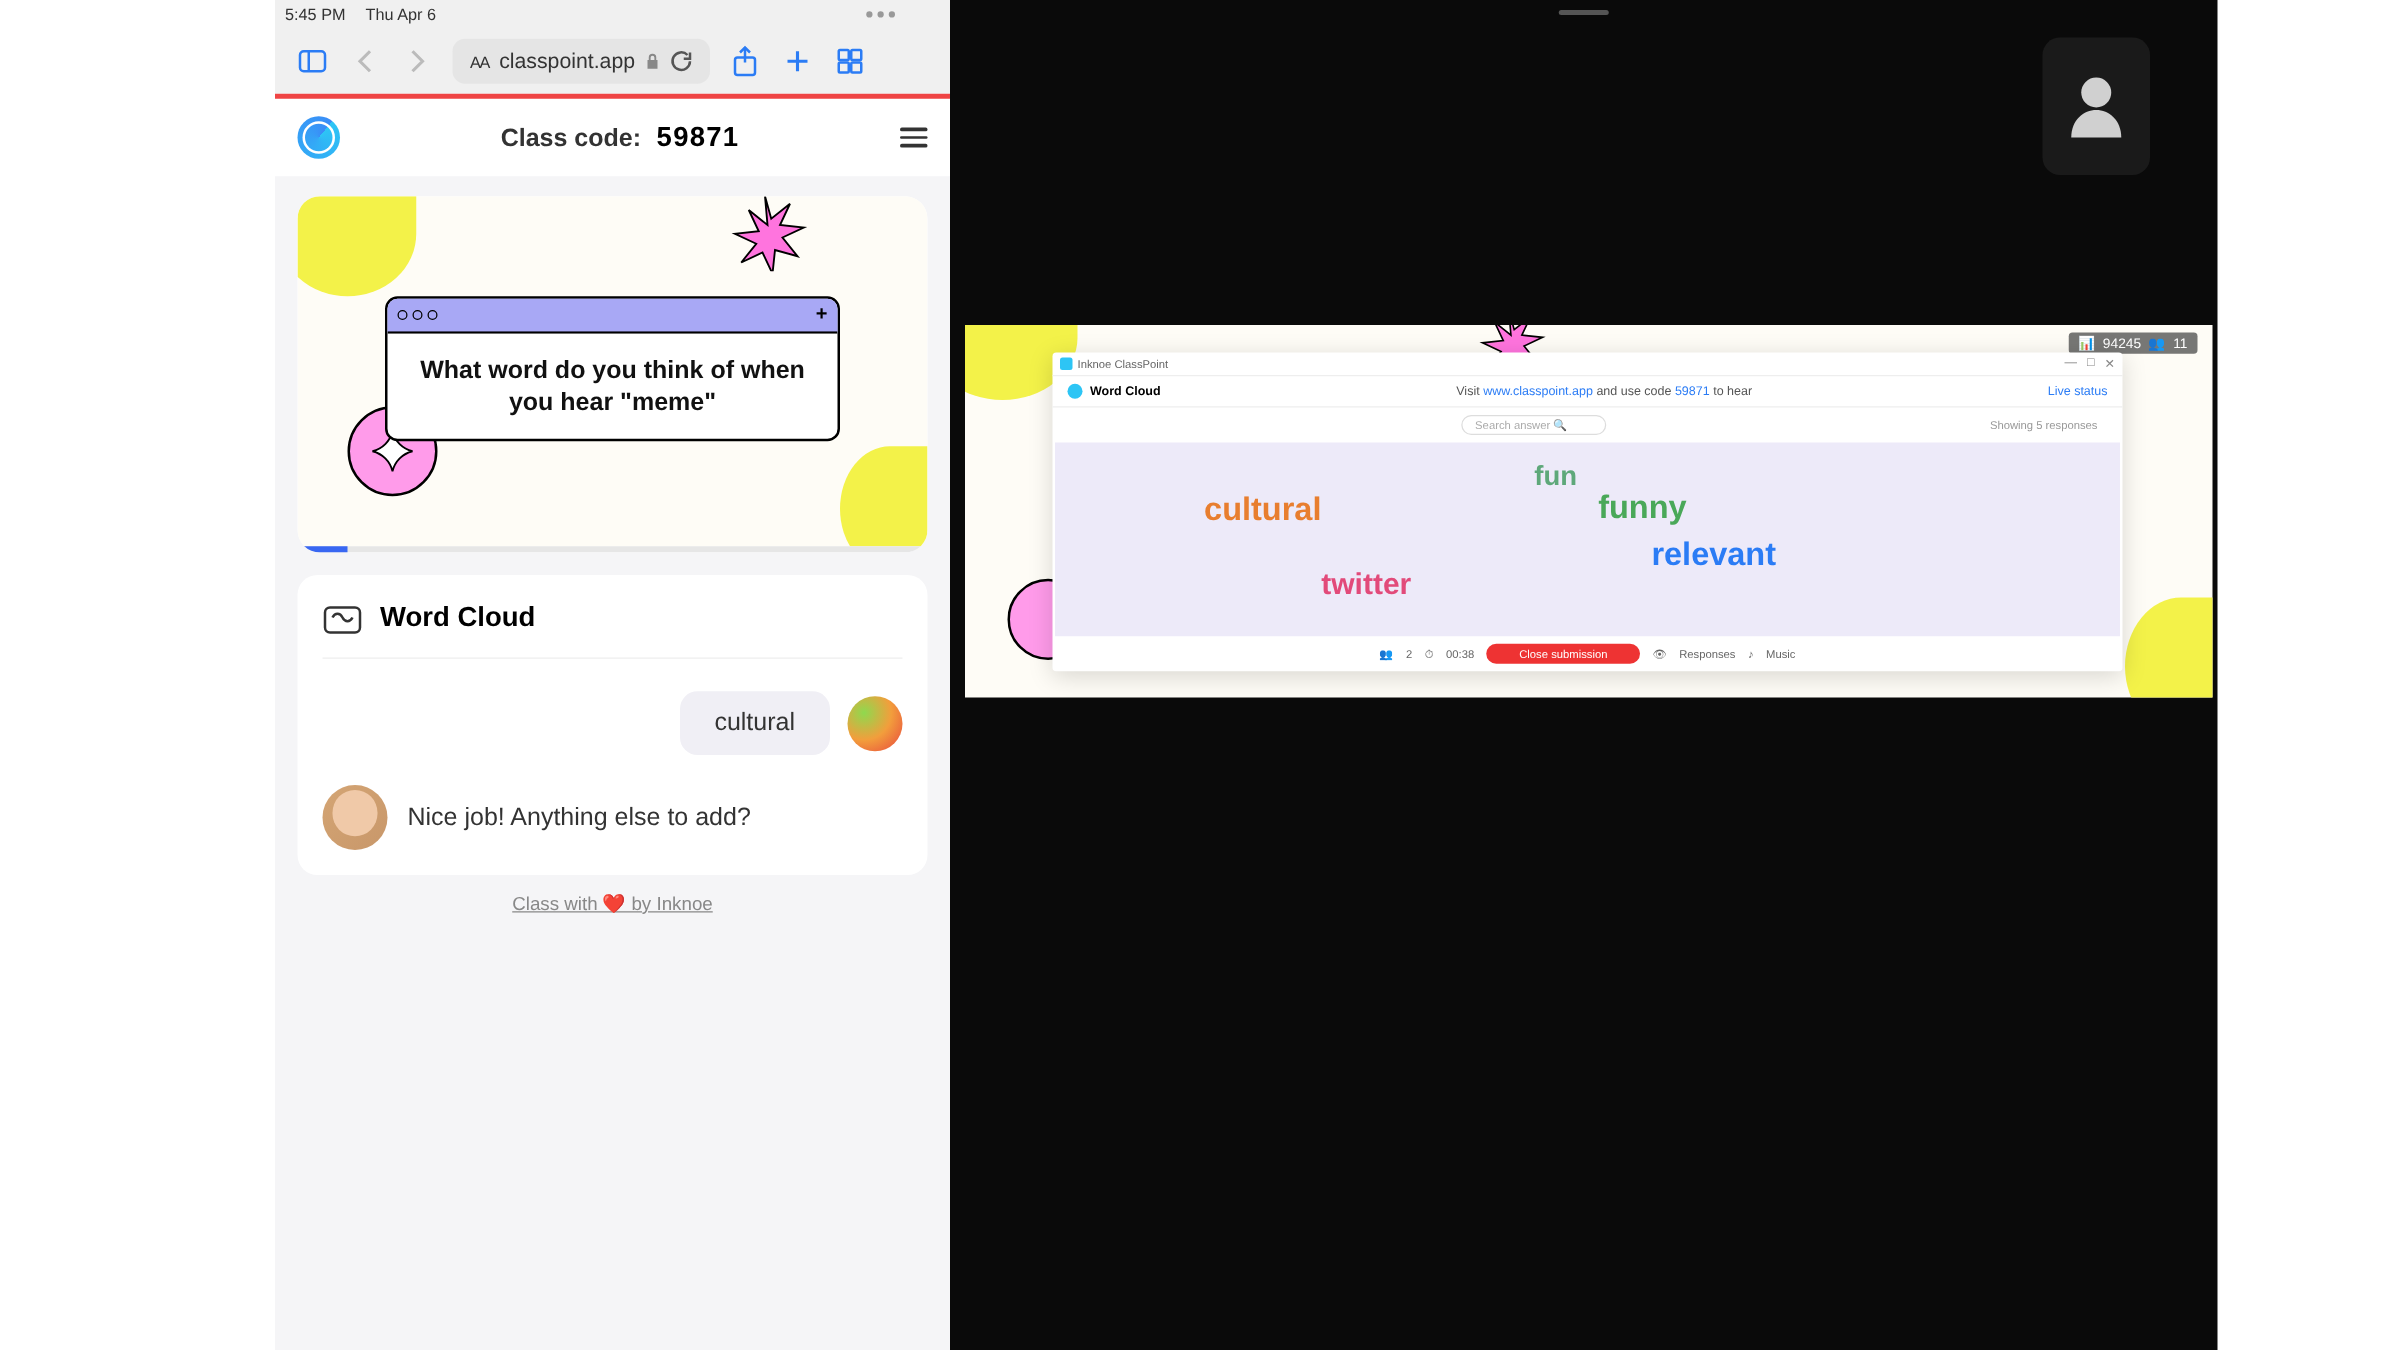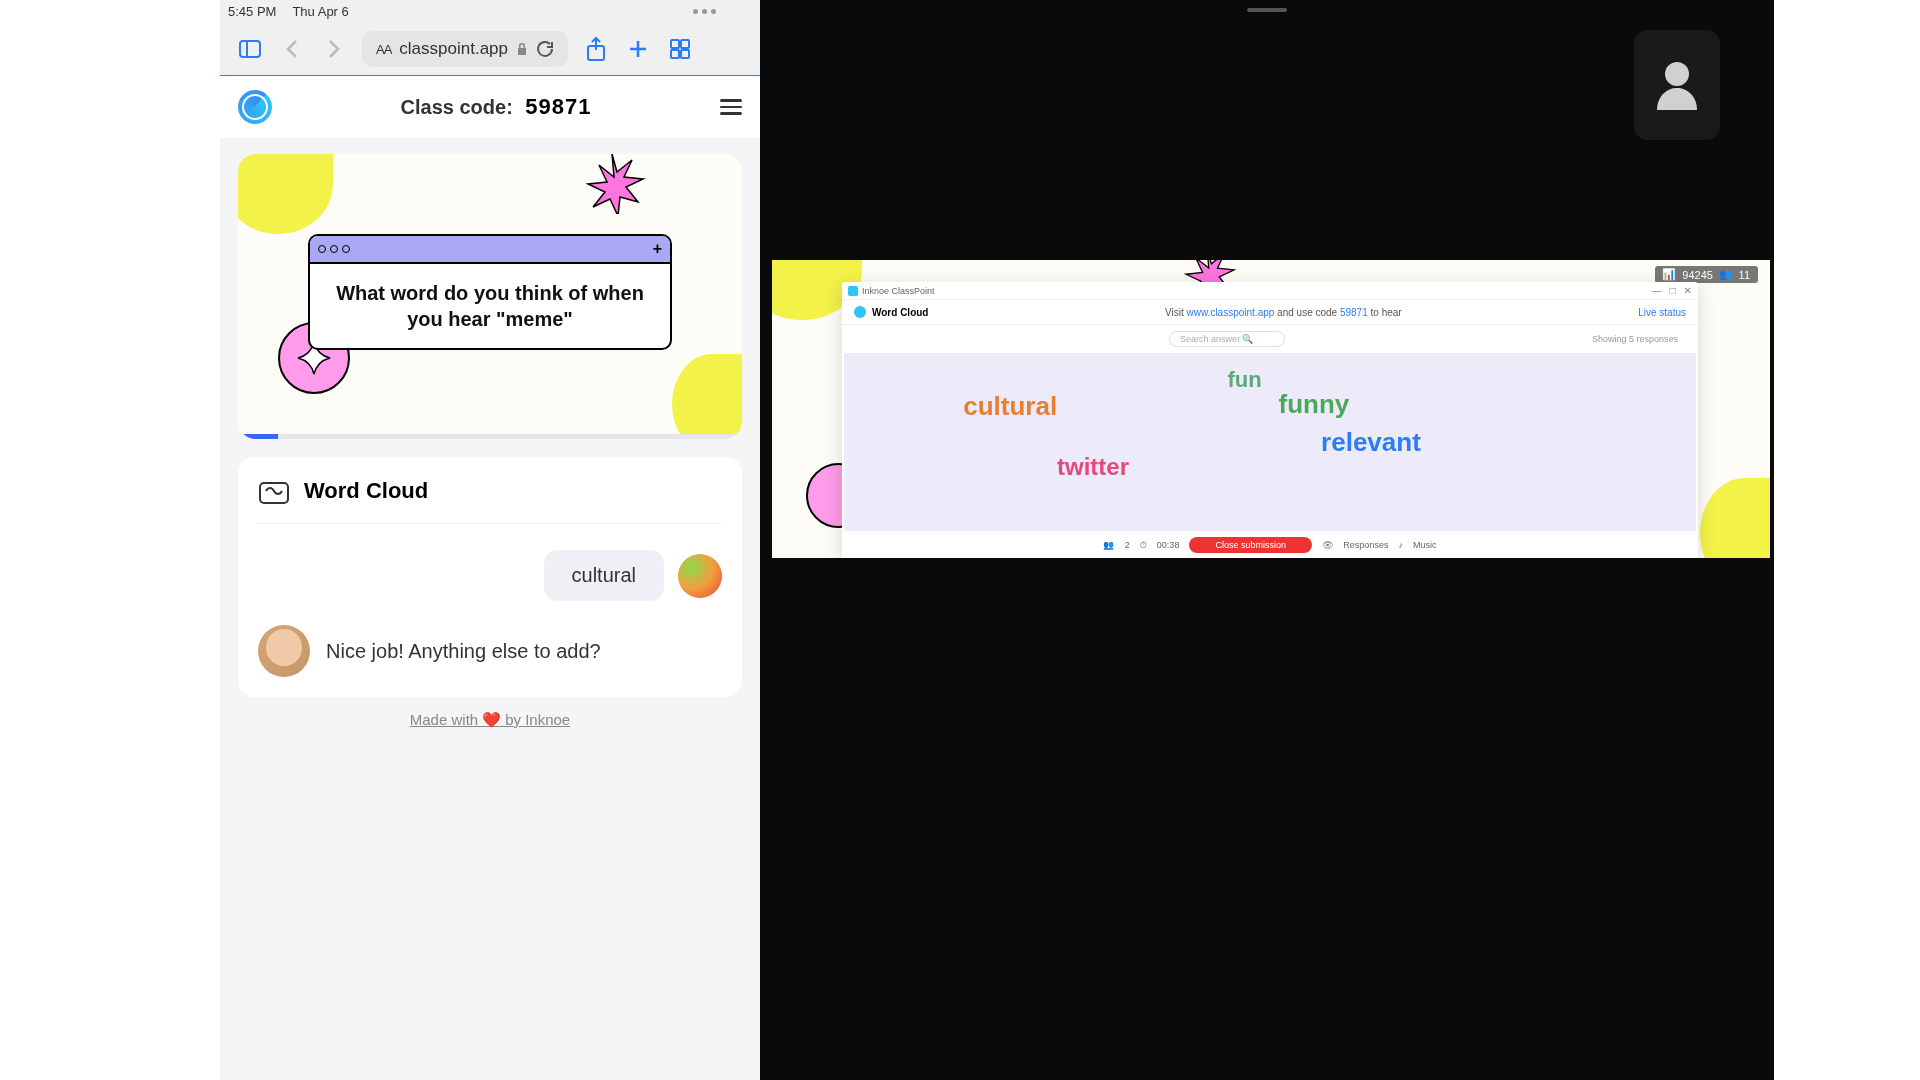--- a/index.html
+++ b/index.html
@@ -12,21 +12,21 @@
     .status-bar { display: flex; align-items: center; padding: 4px 8px; font-size: 13px; gap: 16px; color: #333; }
     .dots { display: flex; gap: 4px; margin-left: auto; margin-right: 36px; }
     .dot-small { width: 5px; height: 5px; border-radius: 50%; background: #999; }
     
     .toolbar { display: flex; align-items: center; padding: 8px 16px; gap: 14px; }
     .toolbar-btn { width: 28px; height: 28px; display: flex; align-items: center; justify-content: center; color: #2b7cf5; cursor: pointer; }
     .url-bar { flex: 0 1 auto; background: #e5e5e5; border-radius: 10px; padding: 8px 14px; display: flex; align-items: center; gap: 8px; font-size: 17px; color: #333; }
     .aa { font-size: 13px; letter-spacing: -1px; }
     .url-text { flex: 1; text-align: center; }
     
-    .ipad-content { flex: 1; background: #fff; display: flex; flex-direction: column; border-top: 1px solid #ef4444; }
+    .ipad-content { flex: 1; background: #fff; display: flex; flex-direction: column; border-top: 4px solid #ef4444; }
     .app-header { display: flex; align-items: center; padding: 14px 18px; gap: 16px; }
     .cp-logo { width: 34px; height: 34px; border-radius: 50%; background: conic-gradient(from 40deg, #2dc5f5, #3a8cf7); display: flex; align-items: center; justify-content: center; position: relative; }
     .cp-logo::after { content: ''; width: 26px; height: 26px; border-radius: 50%; background: #fff; position: absolute; }
     .cp-logo-inner { width: 22px; height: 22px; border-radius: 50%; background: conic-gradient(from 40deg, #2dc5f5, #3a8cf7); z-index: 1; }
     .class-code { flex: 1; text-align: center; }
     .class-code-label { font-size: 20px; font-weight: 600; color: #333; }
     .class-code-value { font-size: 22px; font-weight: 700; letter-spacing: 1px; margin-left: 8px; }
     .hamburger { display: flex; flex-direction: column; gap: 4px; }
     .hamburger span { width: 22px; height: 2.5px; background: #333; border-radius: 2px; }
     
@@ -88,21 +88,21 @@
     .cpw-title { flex: 1; }
     .cpw-ctl { display: flex; gap: 8px; color: #888; font-size: 10px; }
     .cpw-header { display: flex; align-items: center; padding: 6px 12px; font-size: 10px; border-bottom: 1px solid #eee; }
     .cpw-logo { width: 12px; height: 12px; border-radius: 50%; background: #2dc5f5; margin-right: 6px; }
     .cpw-activity { font-weight: 600; }
     .cpw-instr { flex: 1; text-align: center; color: #555; }
     .cpw-instr a { color: #2b7cf5; text-decoration: none; }
     .cpw-live { color: #2b7cf5; }
     .cpw-search-row { display: flex; align-items: center; justify-content: space-between; padding: 6px 20px; font-size: 9px; color: #999; gap: 32px; }
     .cpw-search { border: 1px solid #ddd; border-radius: 10px; padding: 2px 30px 2px 10px; color: #aaa; margin: 0 auto; position: relative;}
-    .cpw-cloud { height: 178px; background: #edeaf9; position: relative; margin: 0 2px; }
+    .cpw-cloud { height: 155px; background: #edeaf9; position: relative; margin: 0 2px; }
     .word { position: absolute; font-weight: 800; }
     .w-fun { top: 14px; left: 45%; font-size: 22px; color: #5ea87a; }
     .w-cultural { top: 38px; left: 14%; font-size: 26px; color: #e87e2f; }
     .w-funny { top: 36px; left: 51%; font-size: 26px; color: #4aa859; }
     .w-relevant { top: 74px; left: 56%; font-size: 26px; color: #2b7cf5; }
     .w-twitter { top: 100px; left: 25%; font-size: 24px; color: #e24a7a; }
     .cpw-footer { display: flex; align-items: center; justify-content: center; gap: 10px; padding: 6px; font-size: 9px; color: #666; }
     .close-sub { background: #e33; color: #fff; border-radius: 10px; padding: 3px 26px; font-size: 9px; }
     
     .right-margin { width: 146px; background: #fff; }
@@ -244,21 +244,21 @@
         <div class="response-row">
           <div class="bubble">cultural</div>
           <div class="fruit-avatar"></div>
         </div>
         <div class="teacher-row">
           <div class="avatar-lg" style="width:52px;height:52px"></div>
           <span class="teacher-msg">Nice job! Anything else to add?</span>
         </div>
       </div>
 
-      <div class="footer-text">Made with ❤️ by Inknoe</div>
+      <div class="footer-text">Class with ❤️ by Inknoe</div>
     </div>
   </div>
 </div>
 
 <div class="video-panel">
   <div class="center-handle"></div>
   <div class="self-view">
     <svg class="self-avatar" width="50" height="55" fill="currentColor">
         <circle cx="25" cy="16" r="12"></circle>
         <path d="M5 52c0-14 10-22 20-22s20 8 20 22z"></path>

